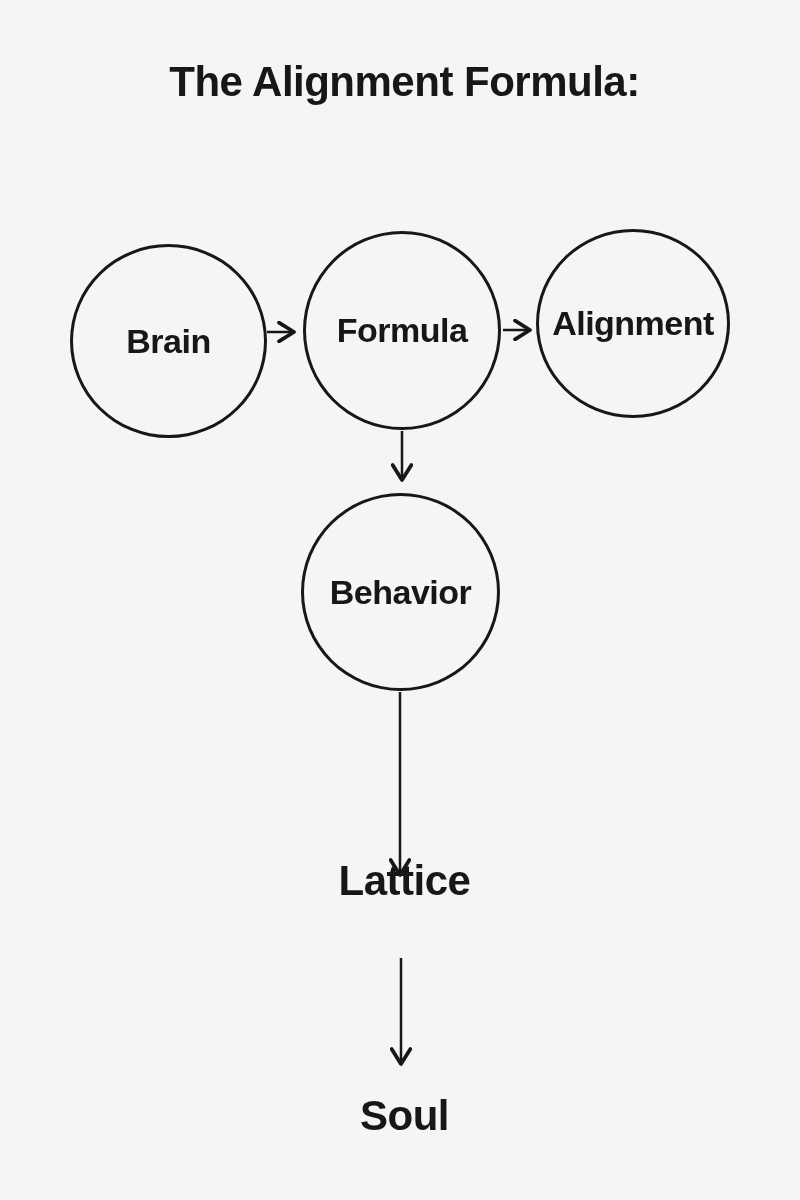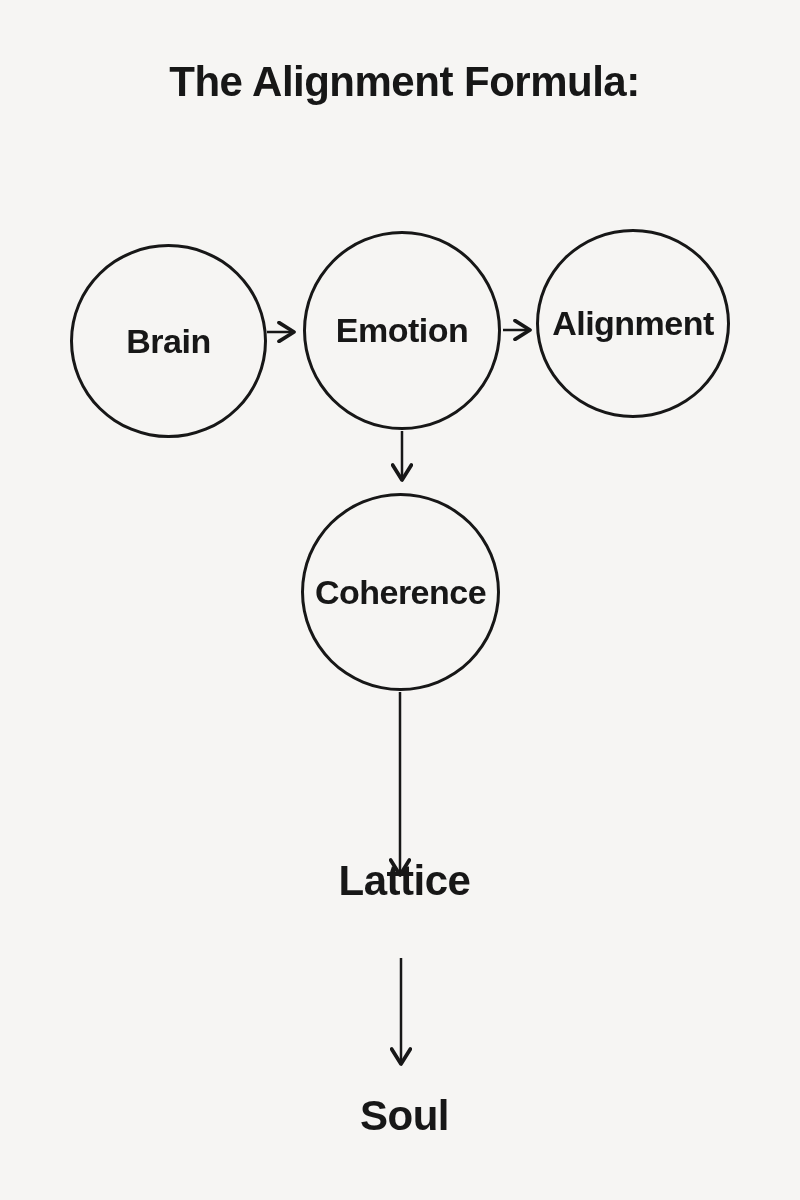--- a/index.html
+++ b/index.html
@@ -86,29 +86,29 @@
 
   <div class="titles">
     <h1 class="title">The Alignment Formula:</h1>
   </div>
 
   <div class="node node-brain">
     <span>Brain</span>
   </div>
 
   <div class="node node-emotion">
-    <span>Emotion</span>
+    <span>Formula</span>
   </div>
 
   <div class="node node-behavior">
     <span>Alignment</span>
   </div>
 
   <div class="node node-coherence">
-    <span>Coherence</span>
+    <span>Behavior</span>
   </div>
 
   <svg class="arrow-layer" viewBox="0 0 800 1200" xmlns="http://www.w3.org/2000/svg" aria-hidden="true">
     <defs>
       <marker id="arrowhead" viewBox="0 0 12 12" refX="10" refY="6" markerWidth="9" markerHeight="9" orient="auto-start-reverse">
         <path d="M2 1 L10 6 L2 11" fill="none" stroke="#171717" stroke-width="2" stroke-linecap="round" stroke-linejoin="round"></path>
       </marker>
     </defs>
     <line x1="267" y1="332" x2="294" y2="332" stroke="#171717" stroke-width="2.5" marker-end="url(#arrowhead)"></line>
     <line x1="503" y1="330" x2="530" y2="330" stroke="#171717" stroke-width="2.5" marker-end="url(#arrowhead)"></line>

